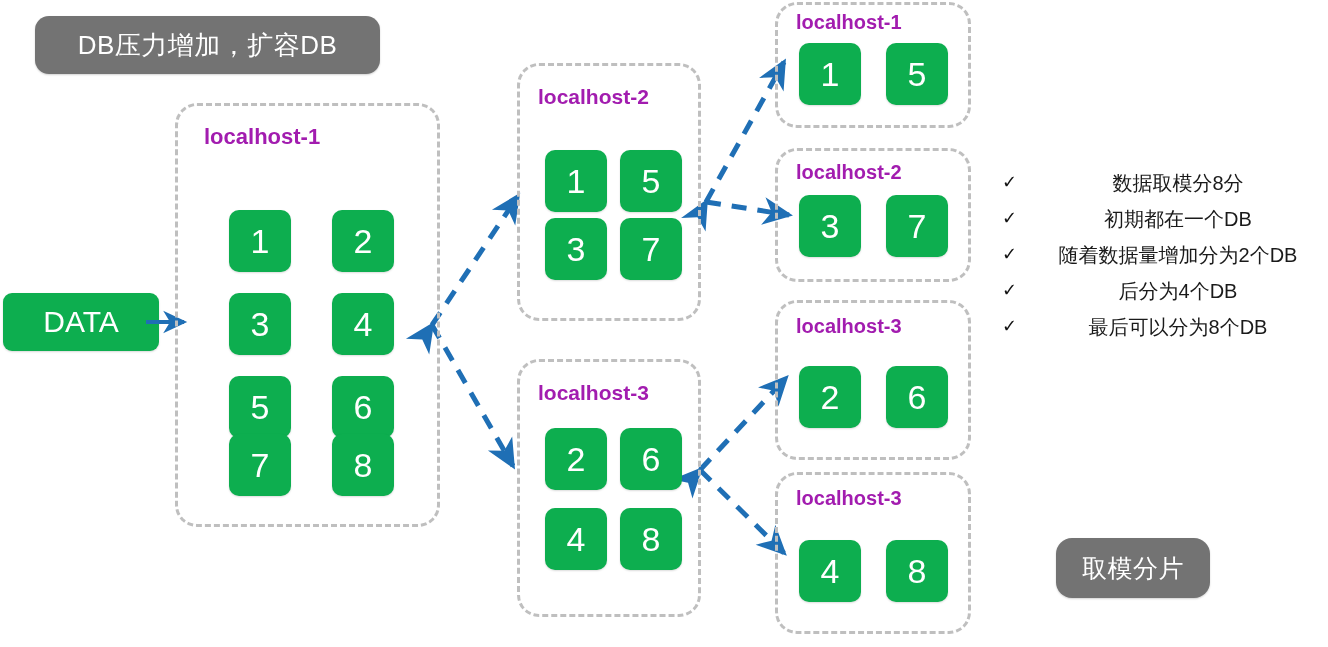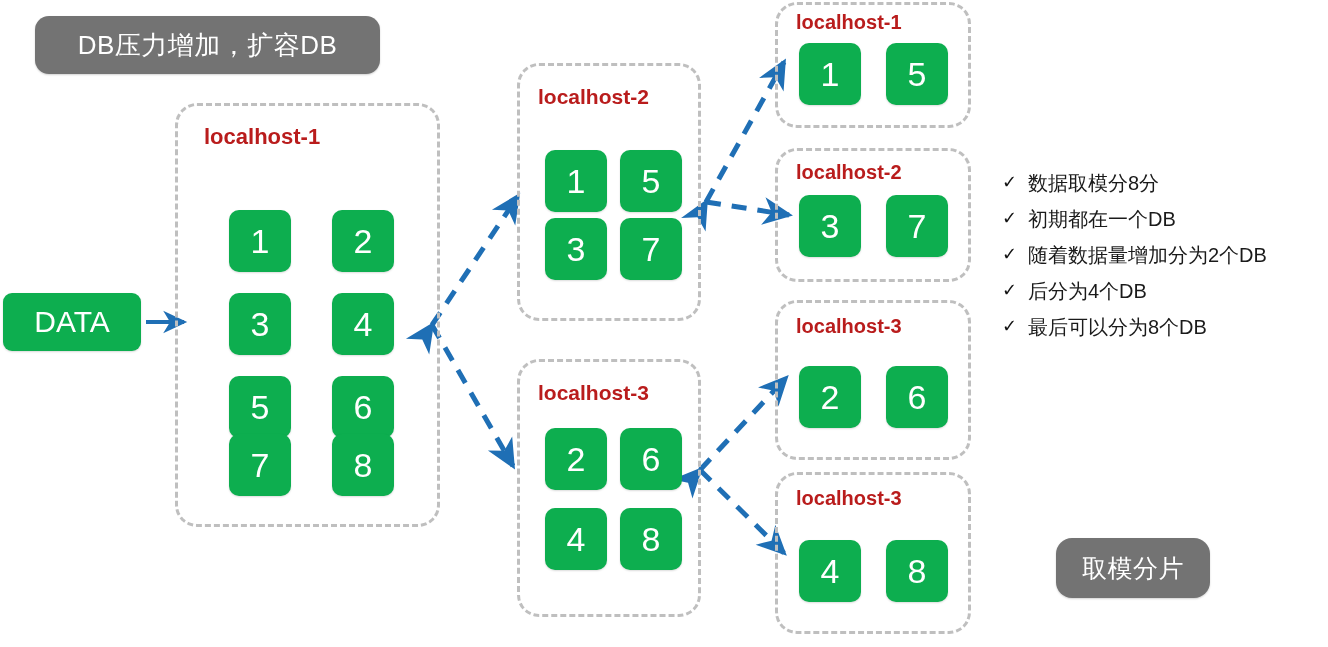--- a/index.html
+++ b/index.html
@@ -39,42 +39,42 @@
     left: 1056px; top: 538px;
     width: 154px; height: 60px;
     font-size: 25px;
     border-radius: 16px;
   }
 
   
   #data-box {
     position: absolute;
     left: 3px; top: 293px;
-    width: 138px; height: 58px;
+    width: 156px; height: 58px;
     background: #0DAE4F;
     border-radius: 9px;
     color: #ffffff;
     font-size: 30px;
     display: flex;
     align-items: center;
     justify-content: center;
     box-shadow: 0 1px 2px rgba(0,0,0,0.15);
   }
 
   
   .host-group {
     position: absolute;
     border: 3px dashed #bfbfbf;
     border-radius: 22px;
     background: transparent;
     box-sizing: border-box;
   }
   .host-label {
     position: absolute;
-    color: #b91c1c;
+    color: #a21caf;
     font-weight: bold;
     white-space: nowrap;
   }
 
   
   .shard {
     position: absolute;
     background: #0DAE4F;
     border-radius: 9px;
     color: #ffffff;
@@ -99,21 +99,21 @@
     font-size: 20px;
     color: #1a1a1a;
     line-height: 1.15;
   }
   .bullet-check {
     width: 26px;
     flex: 0 0 26px;
     font-size: 18px;
     color: #111111;
   }
-  .bullet-text { flex: 1 1 auto; }
+  .bullet-text { flex: 1 1 auto; text-align: center; }
 
   
   #arrow-layer {
     position: absolute;
     left: 0; top: 0;
     width: 1328px; height: 647px;
     pointer-events: none;
   }
 </style>
 </head>

